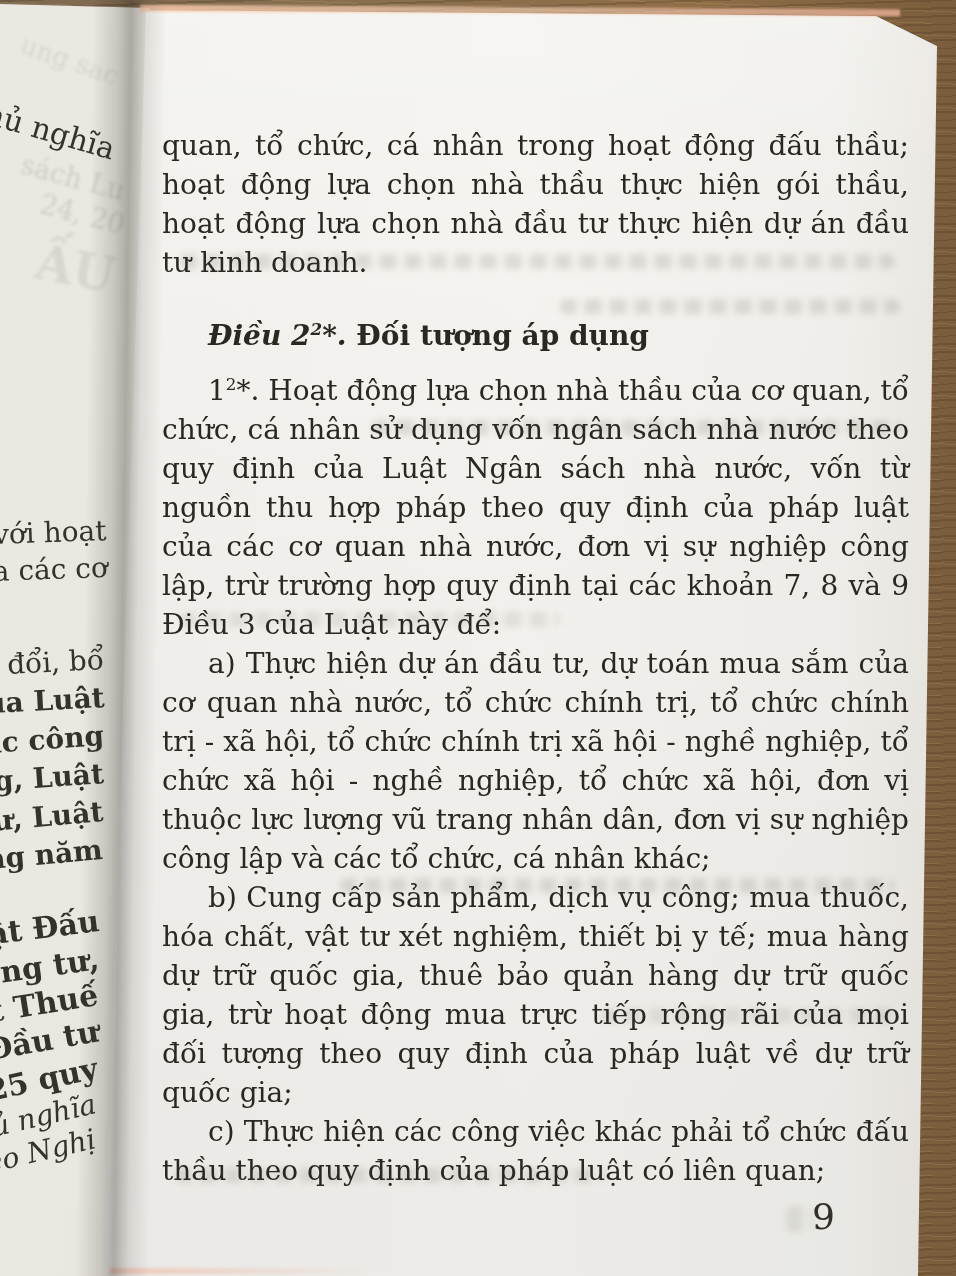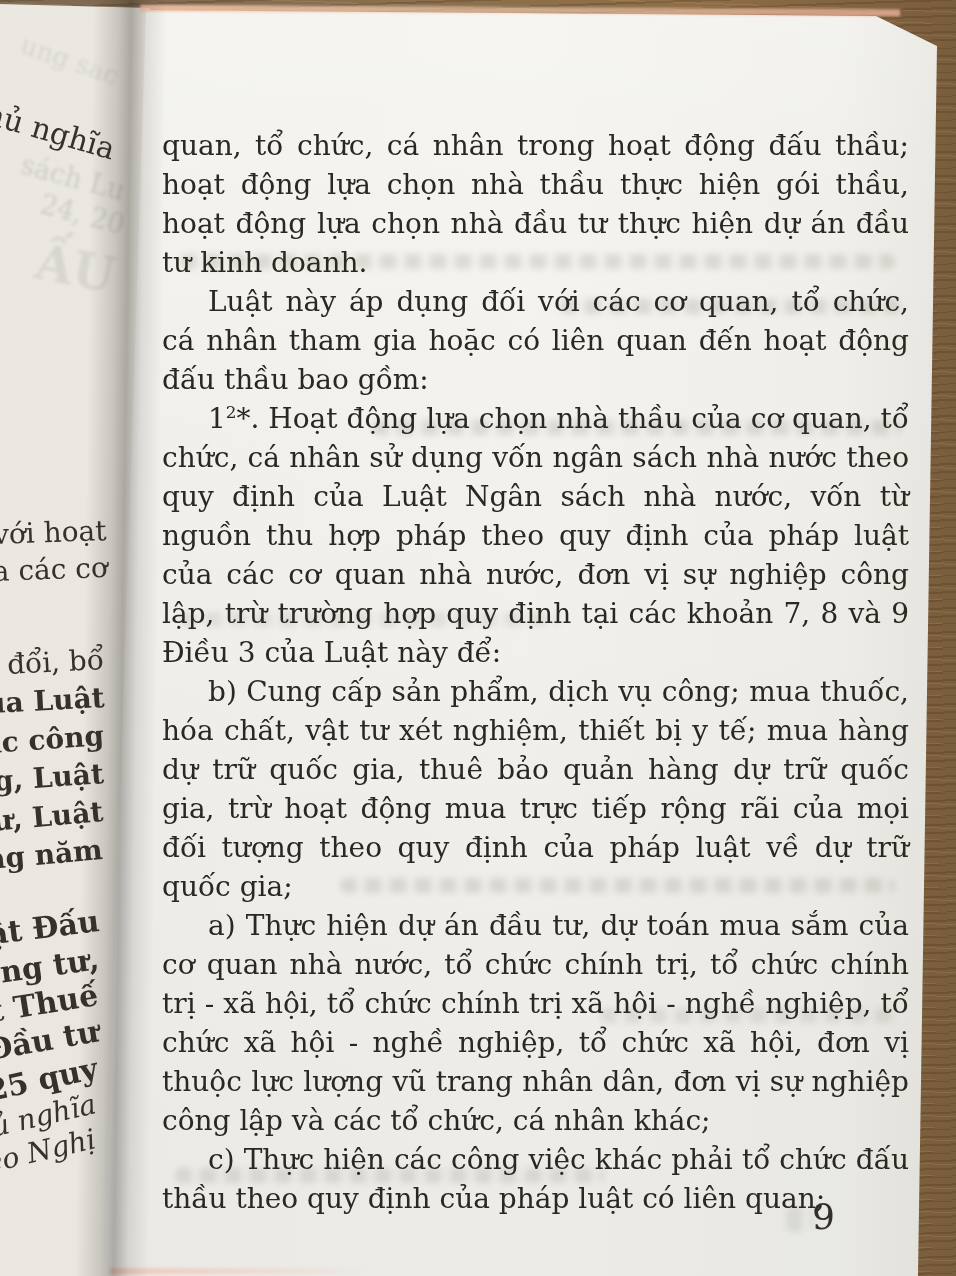--- a/index.html
+++ b/index.html
@@ -130,27 +130,27 @@
   <div class="smudge g5"></div>
   <div class="smudge g6"></div>
   <div class="smudge g7"></div>
   <div class="smudge g8"></div>
 
   <div class="gutter"></div>
 
   <div class="content">
     <p class="no-indent">quan, tổ chức, cá nhân trong hoạt động đấu thầu; hoạt động lựa chọn nhà thầu thực hiện gói thầu, hoạt động lựa chọn nhà đầu tư thực hiện dự án đầu tư kinh doanh.</p>
 
+    <p class="heading"><span class="hlead"><span>Điều 2</span><sup>2</sup><span>*. </span></span><span>Đối tượng áp dụng</span></p>
 
-    <p>Luật này áp dụng đối với các cơ quan, tổ chức, cá nhân tham gia hoặc có liên quan đến hoạt động đấu thầu bao gồm:</p>
 
     <p class="clause1"><span>1</span><sup>2</sup><span>*. </span><span>Hoạt động lựa chọn nhà thầu của cơ quan, tổ chức, cá nhân sử dụng vốn ngân sách nhà nước theo quy định của Luật Ngân sách nhà nước, vốn từ nguồn thu hợp pháp theo quy định của pháp luật của các cơ quan nhà nước, đơn vị sự nghiệp công lập, trừ trường hợp quy định tại các khoản 7, 8 và 9 Điều 3 của Luật này để:</span></p>
 
+    <p>a) Thực hiện dự án đầu tư, dự toán mua sắm của cơ quan nhà nước, tổ chức chính trị, tổ chức chính trị - xã hội, tổ chức chính trị xã hội - nghề nghiệp, tổ chức xã hội - nghề nghiệp, tổ chức xã hội, đơn vị thuộc lực lượng vũ trang nhân dân, đơn vị sự nghiệp công lập và các tổ chức, cá nhân khác;</p>
     <p>b) Cung cấp sản phẩm, dịch vụ công; mua thuốc, hóa chất, vật tư xét nghiệm, thiết bị y tế; mua hàng dự trữ quốc gia, thuê bảo quản hàng dự trữ quốc gia, trừ hoạt động mua trực tiếp rộng rãi của mọi đối tượng theo quy định của pháp luật về dự trữ quốc gia;</p>
-    <p>a) Thực hiện dự án đầu tư, dự toán mua sắm của cơ quan nhà nước, tổ chức chính trị, tổ chức chính trị - xã hội, tổ chức chính trị xã hội - nghề nghiệp, tổ chức xã hội - nghề nghiệp, tổ chức xã hội, đơn vị thuộc lực lượng vũ trang nhân dân, đơn vị sự nghiệp công lập và các tổ chức, cá nhân khác;</p>
     <p>c) Thực hiện các công việc khác phải tổ chức đấu thầu theo quy định của pháp luật có liên quan;</p>
   </div>
 
   <div class="page-number">9</div>
 
   <div class="frag f0">chủ nghĩa</div>
   <div class="frag f1">ối với hoạt</div>
   <div class="frag f2">của các cơ</div>
   <div class="frag f3">sửa đổi, bổ</div>
   <div class="frag f4">của Luật</div>

